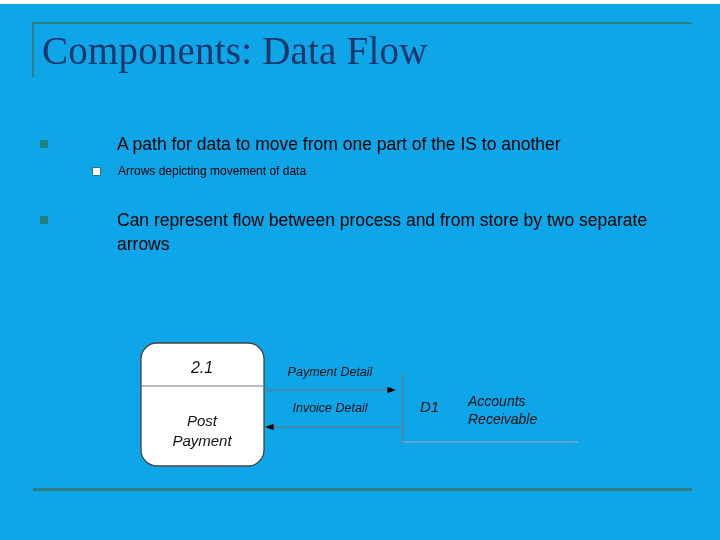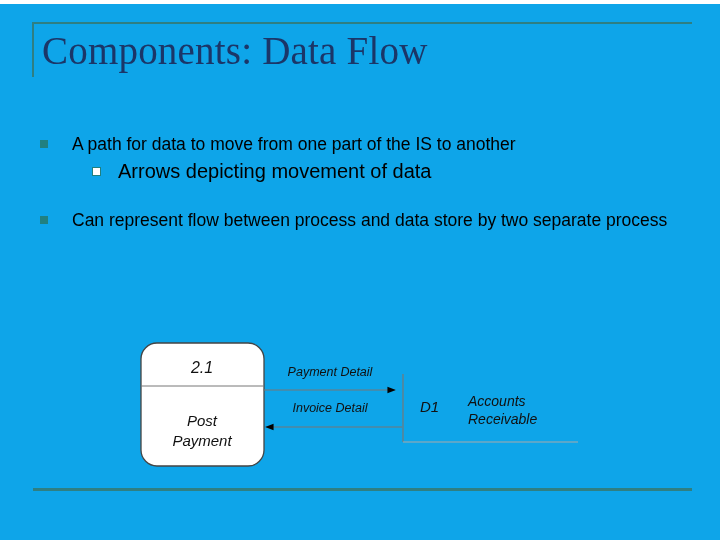--- a/index.html
+++ b/index.html
@@ -71,20 +71,21 @@
     left: 40px;
     top: 128px;
     width: 650px;
   }
   .bullet-row {
     display: flex;
     align-items: flex-start;
   }
   .bullet-row.level1 {
     margin-bottom: 0px;
+    gap: 45px;
   }
   .bullet-row.level2 {
     margin-left: 52px;
     margin-top: 4px;
   }
   .bullet-gap {
     height: 26px;
   }
   .marker {
     flex: 0 0 auto;
@@ -114,21 +115,21 @@
   }
   .bullet-text {
     color: #000000;
     font-family: "Liberation Sans", sans-serif;
   }
   .bullet-text.t1 {
     font-size: 17.5px;
     line-height: 24px;
   }
   .bullet-text.t2 {
-    font-size: 20px;
+    font-size: 12px;
     line-height: 22px;
   }
 
   
   #dfd {
     position: absolute;
     left: 130px;
     top: 328px;
     width: 470px;
     height: 150px;
@@ -167,21 +168,21 @@
         </span>
       <span class="bullet-text t2">Arrows depicting movement of data</span>
     </div>
 
     <div class="bullet-gap"></div>
 
     <div class="bullet-row level1">
       <span class="marker lvl1">
           <span class="sq"></span>
         </span>
-      <span class="bullet-text t1">Can represent flow between process and data store by two separate process</span>
+      <span class="bullet-text t1">Can represent flow between process and from store by two separate arrows</span>
     </div>
 
   </div>
 
   <div id="dfd">
     <svg width="470" height="150" viewBox="0 0 470 150" xmlns="http://www.w3.org/2000/svg">
       <defs>
         <marker id="arrow-right" viewBox="0 0 10 10" refX="9" refY="5" markerWidth="7" markerHeight="7" orient="auto-start-reverse">
           <path d="M 0 1 L 10 5 L 0 9 z" fill="#000000"></path>
         </marker>

